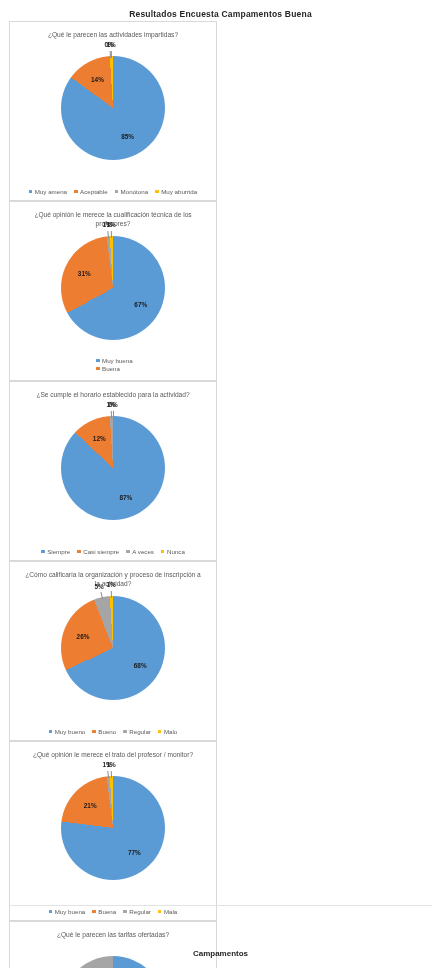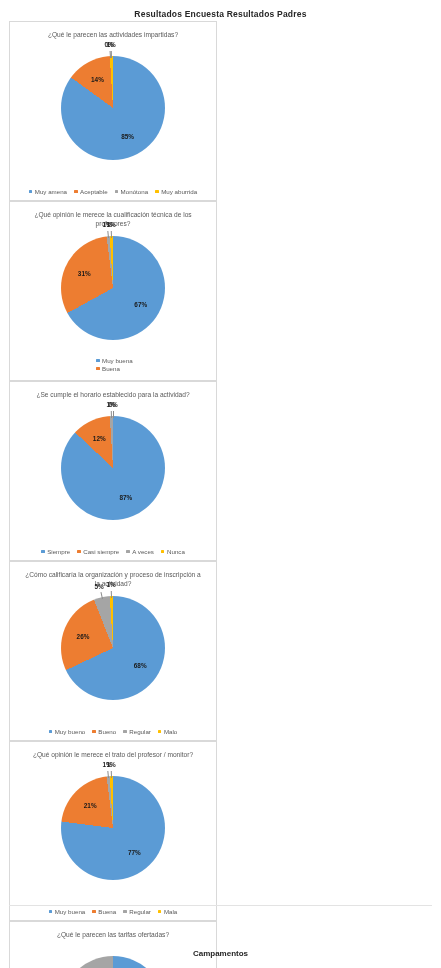--- a/index.html
+++ b/index.html
@@ -141,21 +141,21 @@
     position: absolute;
     left: 9px;
     right: 9px;
     height: 1px;
     background: #e3e3e3;
   }
 </style>
 </head>
 <body>
 
-<div class="page-title">Resultados Encuesta Resultados Padres</div>
+<div class="page-title">Resultados Encuesta Campamentos Buena</div>
 
 <div class="grid">
     <div class="panel">
       <div class="chart-title">¿Qué le parecen las actividades impartidas?</div>
       <div class="plot">
         <div class="pie-wrap" style="width: 104px; height: 104px;">
           <div class="pie" style="width: 104px; height: 104px; background: conic-gradient(rgb(91, 155, 213) 0deg, rgb(91, 155, 213) 306deg, rgb(237, 125, 49) 306deg, rgb(237, 125, 49) 356.4deg, rgb(165, 165, 165) 356.4deg, rgb(165, 165, 165) 356.4deg, rgb(255, 192, 0) 356.4deg, rgb(255, 192, 0) 360deg);"></div>
           <div class="slice-label inside" style="left: 66.6367px; top: 80.7261px;">85%</div>
           <div class="slice-label inside" style="left: 36.4683px; top: 23.7479px;">14%</div>
           <div class="slice-label" style="left: 48.0166px; top: -11.3148px;">0%</div>

